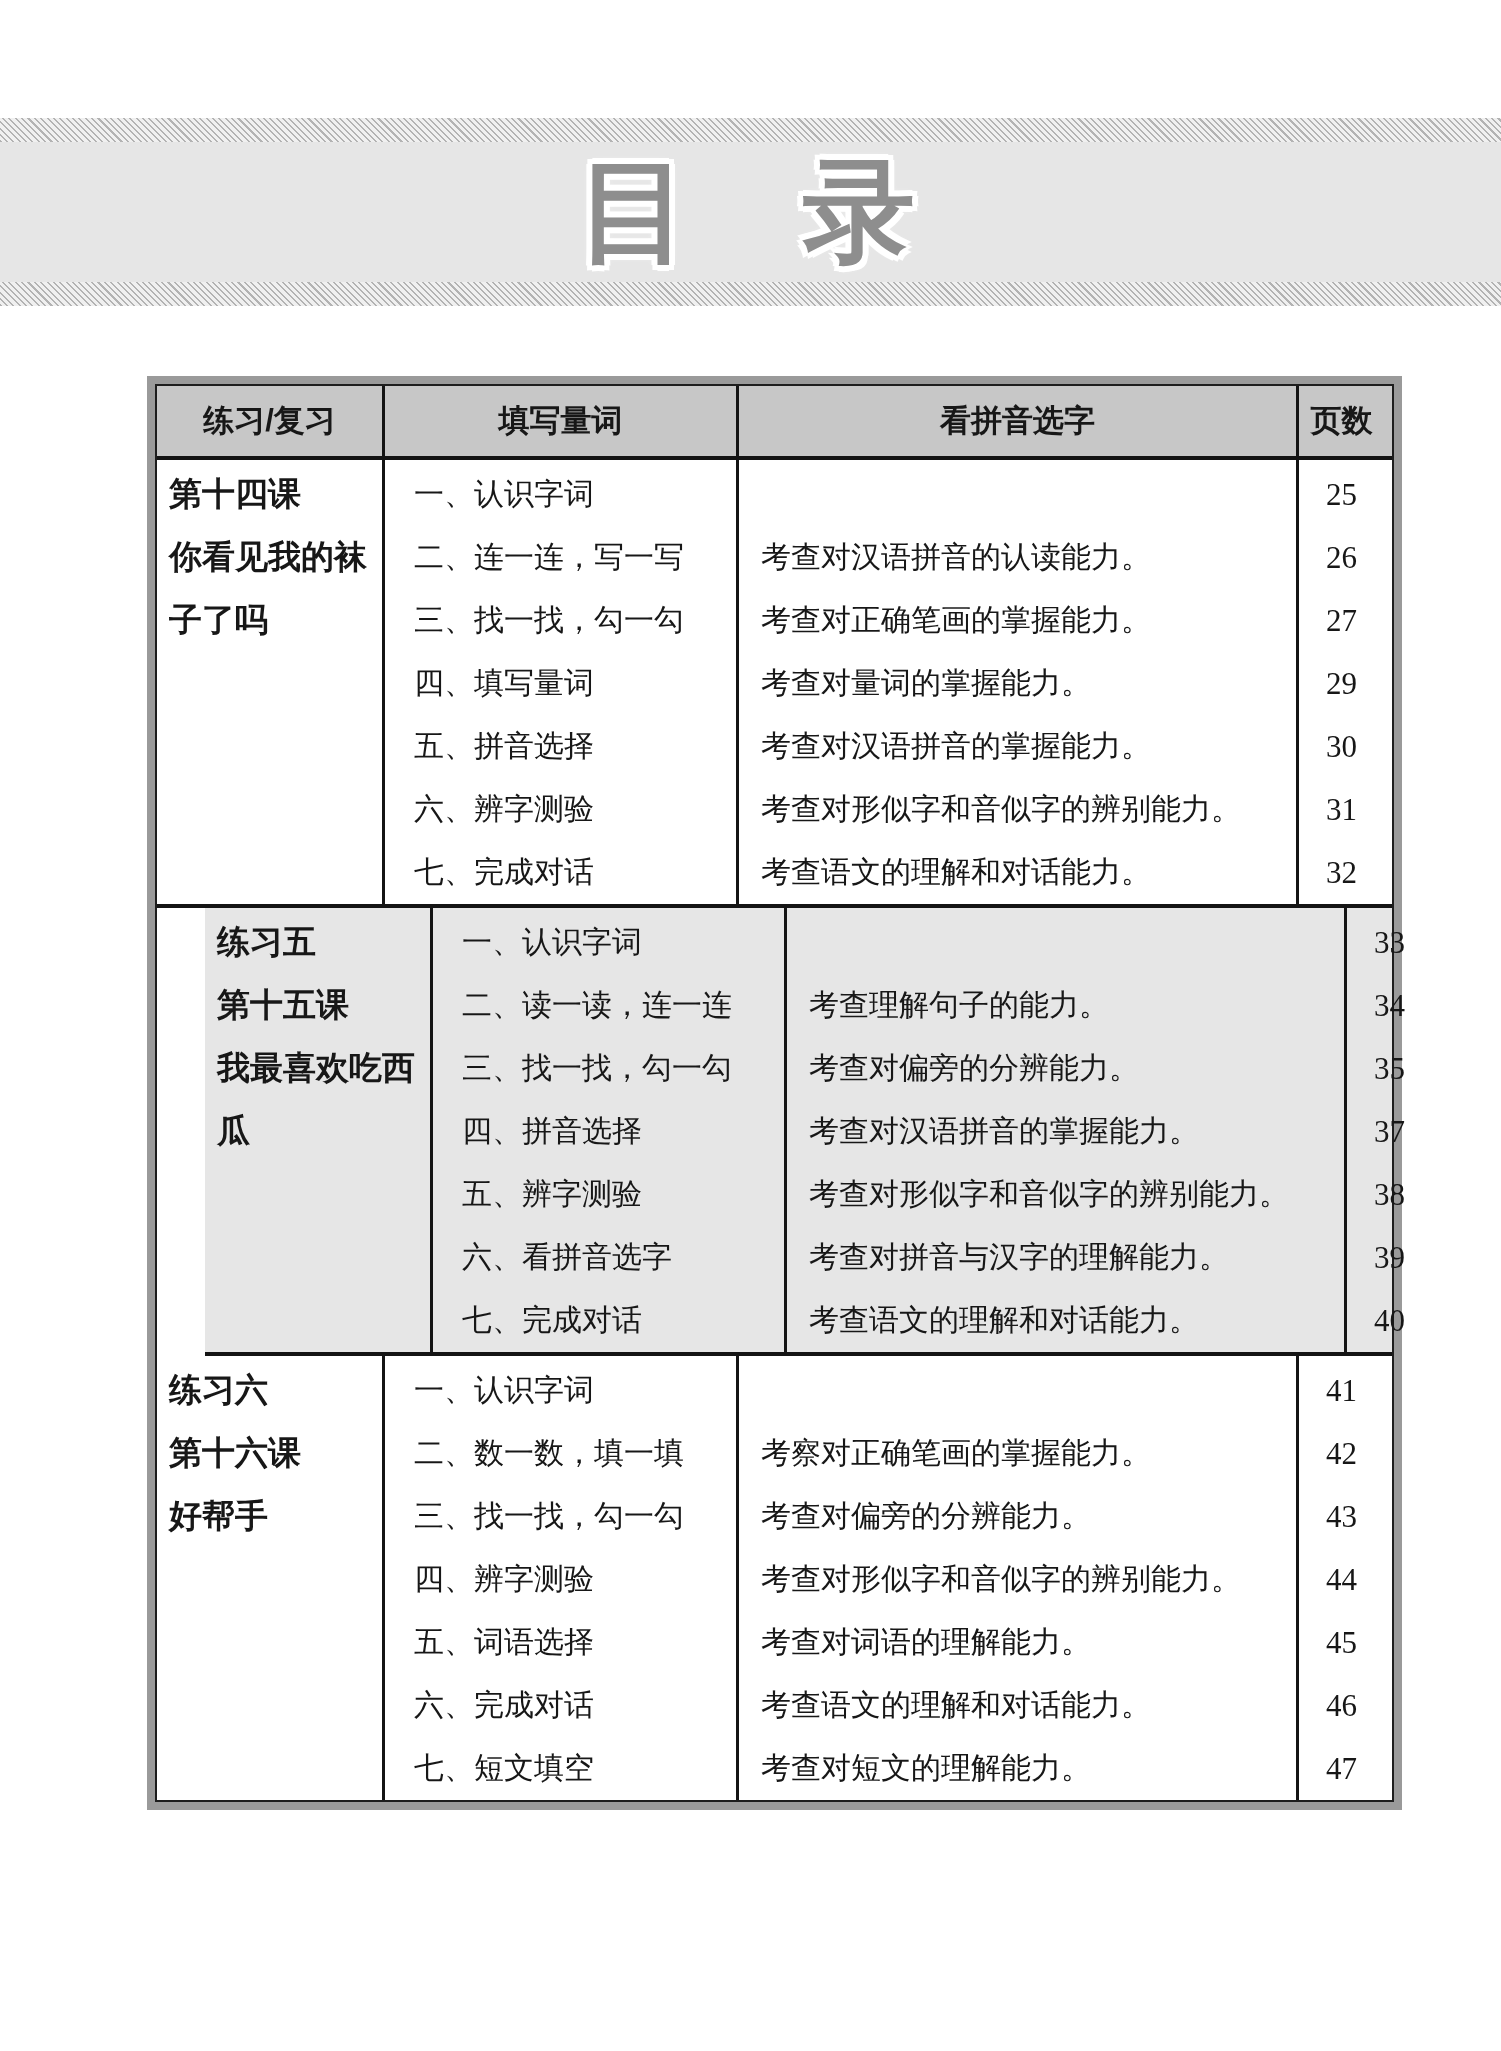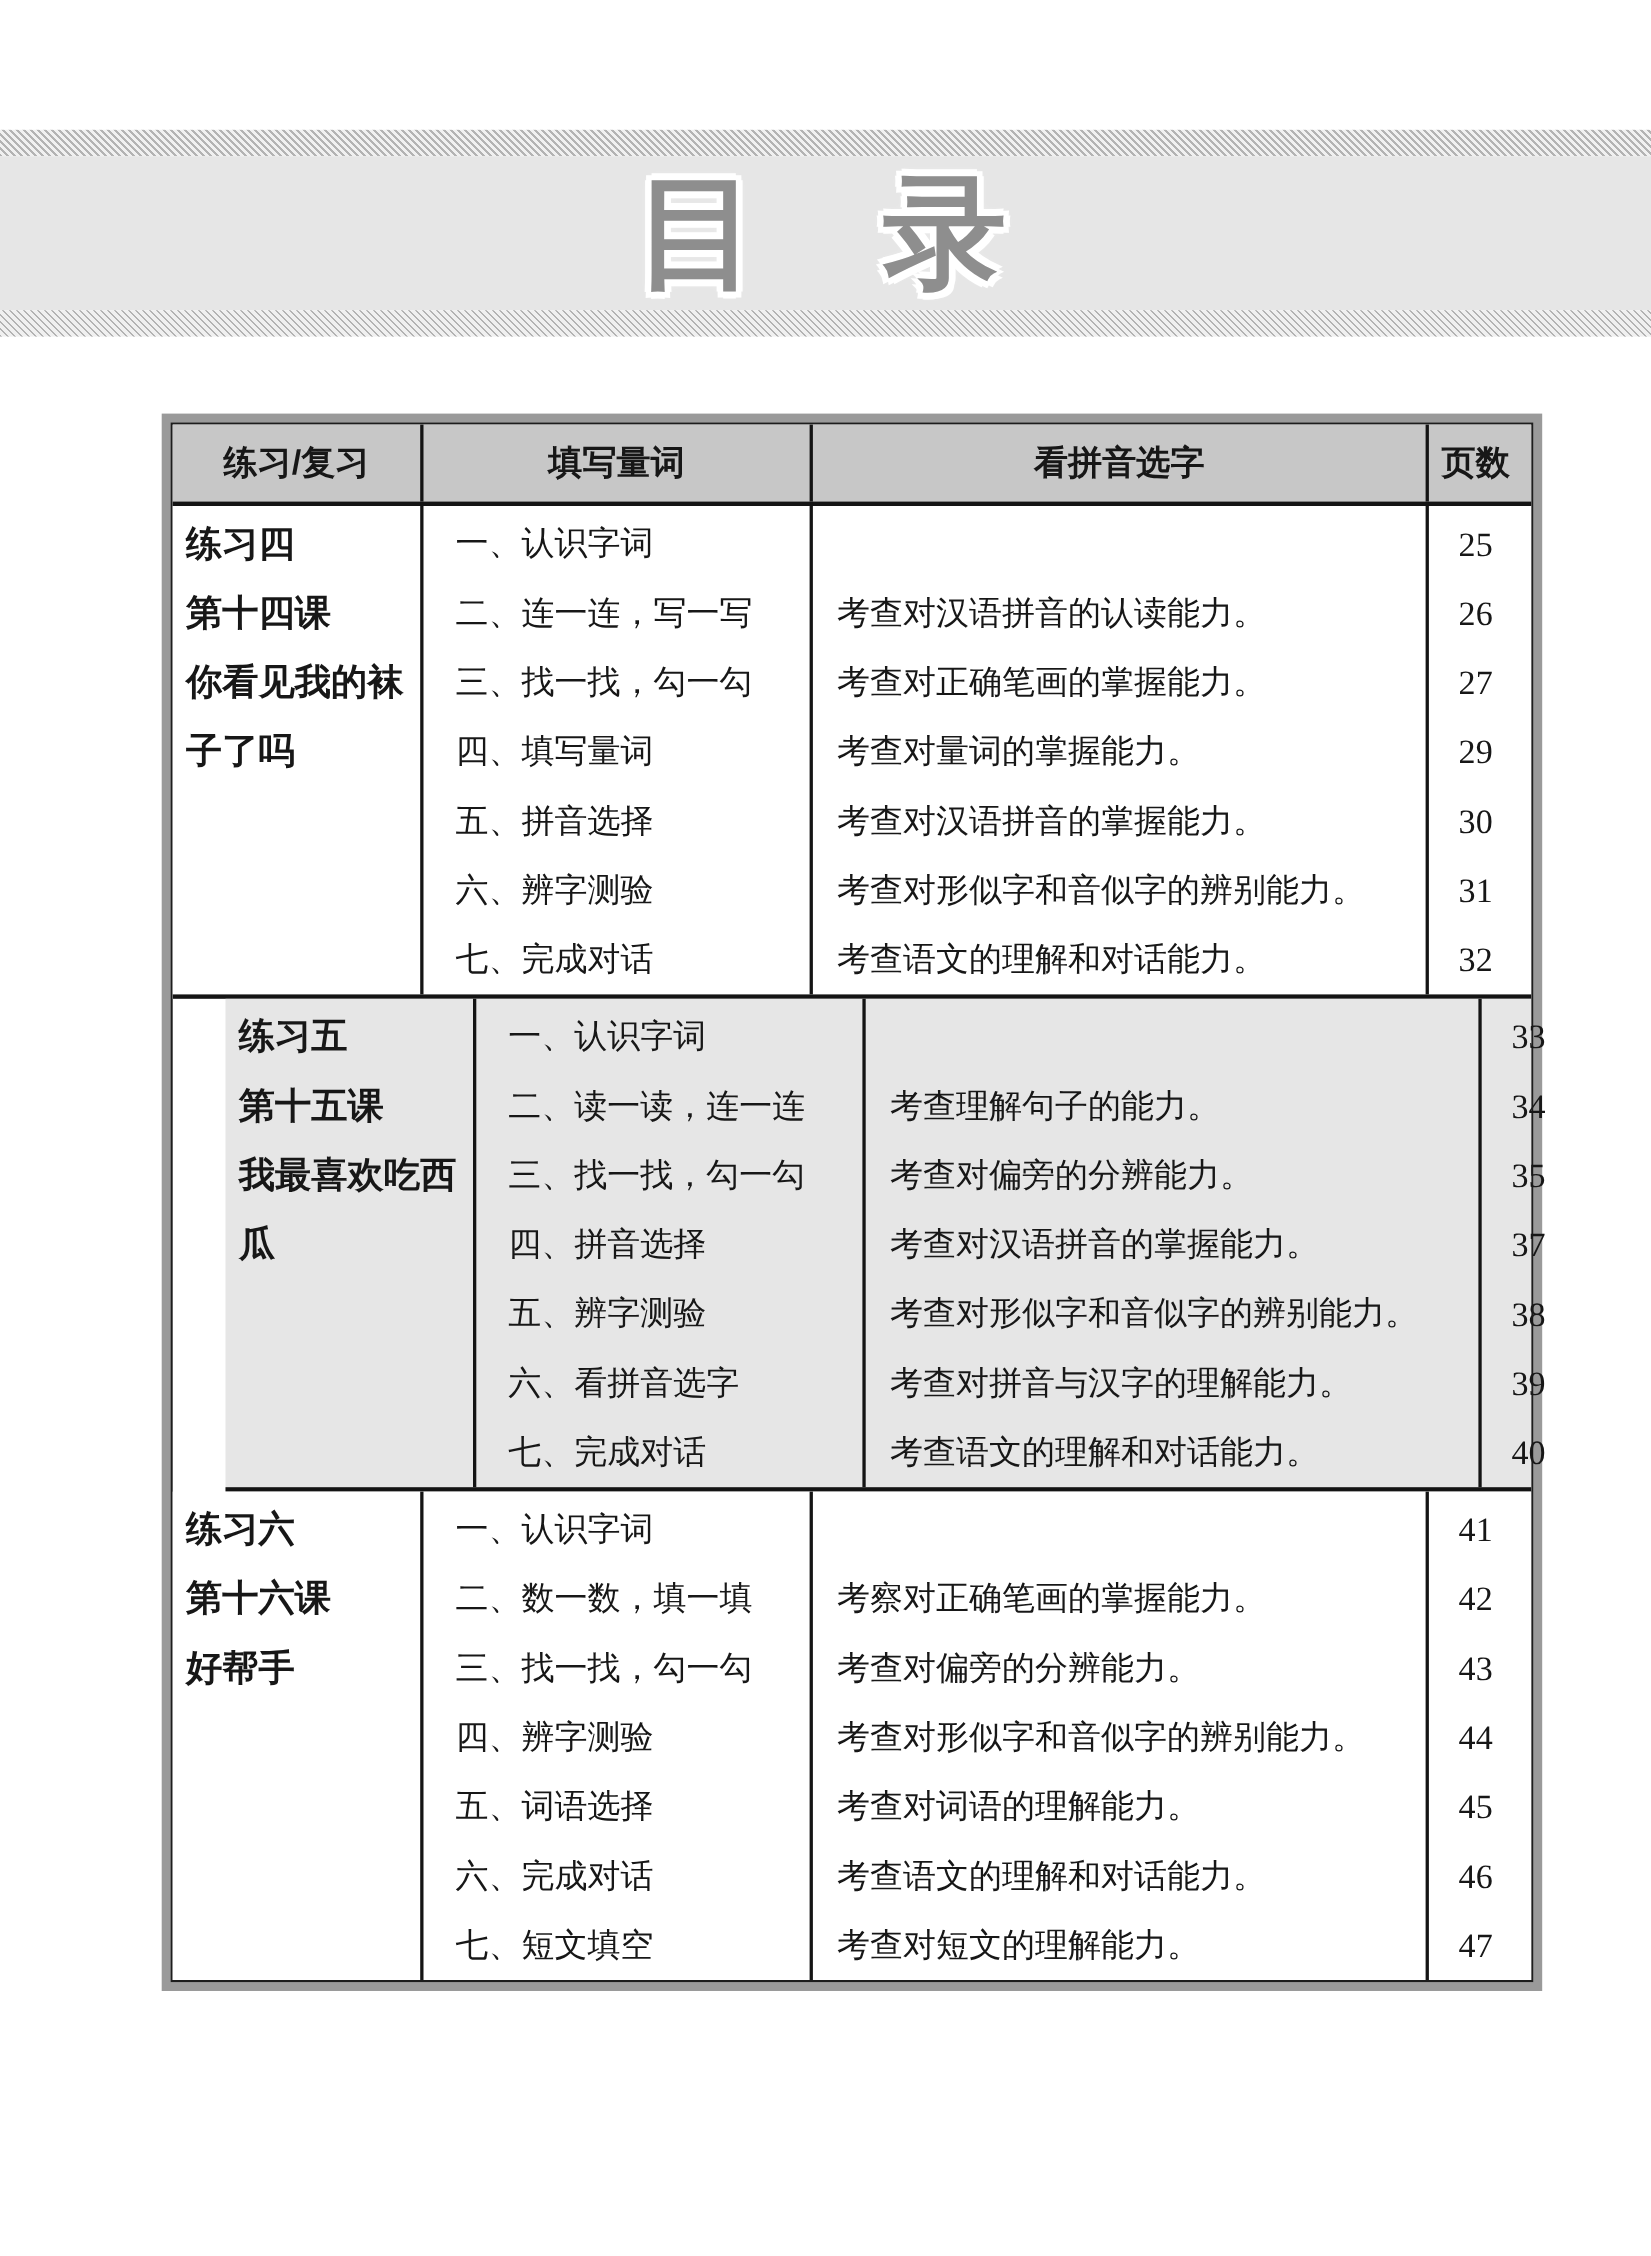--- a/index.html
+++ b/index.html
@@ -99,21 +99,20 @@
   <div class="ttable">
     <div class="thead grid-row" id="thead">
         <div class="th">练习/复习</div>
         <div class="th">填写量词</div>
         <div class="th">看拼音选字</div>
         <div class="th">页数</div>
       </div>
     <div id="tbody">
         <div class="section grid-row" style="background: rgb(255, 255, 255);">
           <div class="cell exercise-cell">
-            <div class="line">练习四</div>
             <div class="line">第十四课</div>
             <div class="line">你看见我的袜</div>
             <div class="line">子了吗</div>
           </div>
           <div class="cell content-cell">
             <div class="line">一、认识字词</div>
             <div class="line">二、连一连，写一写</div>
             <div class="line">三、找一找，勾一勾</div>
             <div class="line">四、填写量词</div>
             <div class="line">五、拼音选择</div>

